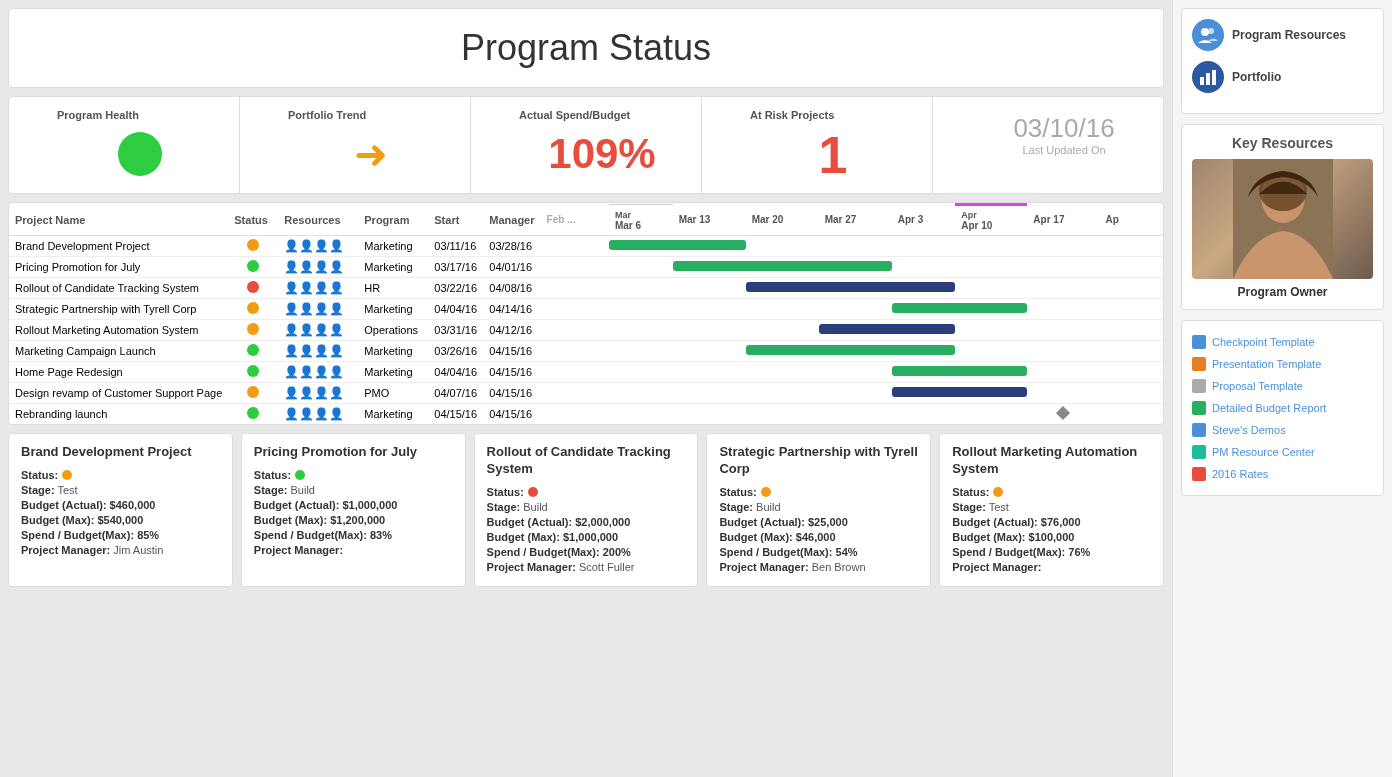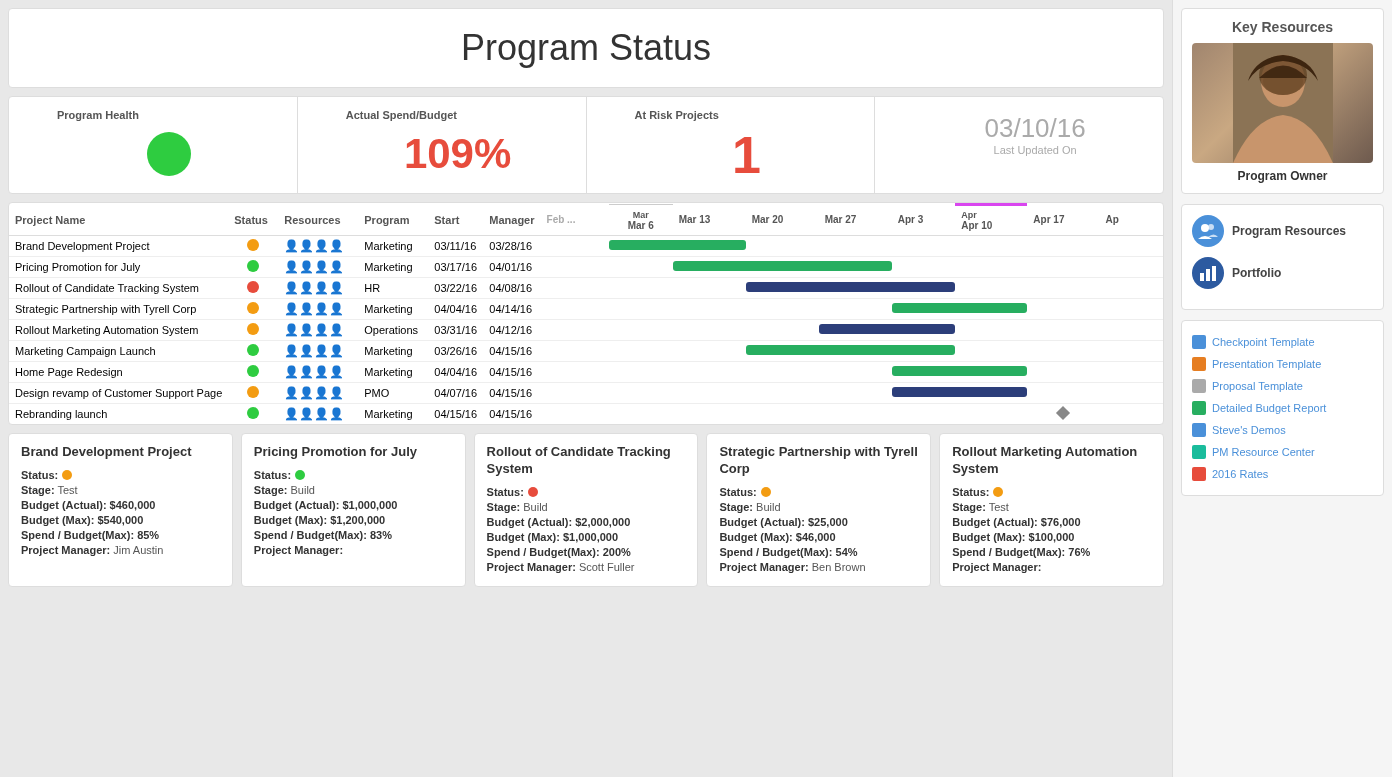--- a/index.html
+++ b/index.html
@@ -76,20 +76,26 @@
   </div>
 
   <div class="health-row">
     <div class="health-card">
       <div class="card-title">Program Health</div>
       <div class="card-value">
         <div class="green-circle"></div>
       </div>
     </div>
     <div class="health-card">
+      <div class="card-title">Portfolio Trend</div>
+      <div class="card-value">
+        <span class="orange-arrow">➜</span>
+      </div>
+    </div>
+    <div class="health-card">
       <div class="card-title">Actual Spend/Budget</div>
       <div class="card-value">
         <span class="red-percent">109%</span>
       </div>
     </div>
     <div class="health-card">
       <div class="card-title">At Risk Projects</div>
       <div class="card-value">
         <span class="red-num">1</span>
       </div>
@@ -109,21 +115,21 @@
       <thead>
         <tr>
           <th class="col-name">Project Name</th>
           <th class="col-status">Status</th>
           <th class="col-resources">Resources</th>
           <th class="col-program">Program</th>
           <th class="col-start">Start</th>
           <th class="col-finish">Manager</th>
 
           <th class="col-gantt" style="min-width:38px; font-size:10px; color:#aaa;">Feb ...</th>
-          <th class="col-gantt" style="min-width:38px; font-size:10px; text-align:center; border-top:1px solid #ccc;">
+          <th class="col-gantt" style="min-width:38px; font-size:10px; border-top:1px solid #ccc;">
             <div style="font-size:9px; color:#555; font-weight:bold;">Mar</div>
             <div>Mar 6</div>
           </th>
           <th class="col-gantt" style="min-width:38px; font-size:10px;">Mar 13</th>
           <th class="col-gantt" style="min-width:38px; font-size:10px;">Mar 20</th>
           <th class="col-gantt" style="min-width:38px; font-size:10px;">Mar 27</th>
           <th class="col-gantt" style="min-width:38px; font-size:10px;">Apr 3</th>
           <th class="col-gantt" style="min-width:38px; font-size:10px; border-top:3px solid #d946ef;">
             <div style="font-size:9px; color:#555; font-weight:bold;">Apr</div>
             <div>Apr 10</div>
@@ -439,63 +445,63 @@
     </div>
     <div class="field">
       <b>Project Manager:</b> 
     </div>
   </div>
     </div>
 </div>
 
 <div class="sidebar">
   <div class="sidebar-section">
+    <div class="resource-item">
+      <div class="resource-icon icon-blue">
+        <svg width="20" height="20" viewBox="0 0 20 20">
+            <circle cx="7" cy="7" r="4" fill="white"></circle>
+            <circle cx="13" cy="6" r="3" fill="white" opacity="0.7"></circle>
+            <path d="M0 18 Q7 12 14 18" fill="white"></path>
+            <path d="M10 16 Q16 11 20 16" fill="white" opacity="0.7"></path>
+          </svg>
+      </div>
+      <div class="resource-label">Program Resources</div>
+    </div>
+    <div class="resource-item">
+      <div class="resource-icon icon-chart">
+        <svg width="20" height="20" viewBox="0 0 20 20">
+            <rect x="2" y="10" width="4" height="8" fill="white"></rect>
+            <rect x="8" y="6" width="4" height="12" fill="white"></rect>
+            <rect x="14" y="3" width="4" height="15" fill="white"></rect>
+          </svg>
+      </div>
+      <div class="resource-label">Portfolio</div>
+    </div>
+  </div>
+
+  <div class="sidebar-section">
     <div class="sidebar-title">Key Resources</div>
     <div class="sidebar-photo">
       <div class="sidebar-photo-placeholder">
 
         <svg width="100" height="120" viewBox="0 0 100 120">
           <rect width="100" height="120" fill="#8B7355"></rect>
           <ellipse cx="50" cy="38" rx="22" ry="26" fill="#C8956C"></ellipse>
           <ellipse cx="50" cy="38" rx="20" ry="14" fill="#8B5E3C" opacity="0.4"></ellipse>
           <path d="M0 120 Q20 75 50 72 Q80 75 100 120 Z" fill="#C8956C"></path>
           <ellipse cx="50" cy="32" rx="24" ry="20" fill="#5C3D1E" opacity="0.7"></ellipse>
           <path d="M26 35 Q50 10 74 35" fill="#3D2510" opacity="0.9"></path>
           <path d="M15 38 Q26 20 50 18 Q74 20 85 38 Q78 15 50 12 Q22 15 15 38Z" fill="#3D2510"></path>
         </svg>
       </div>
     </div>
     <div class="sidebar-owner-label">Program Owner</div>
   </div>
 
   <div class="sidebar-section">
-    <div class="resource-item">
-      <div class="resource-icon icon-blue">
-        <svg width="20" height="20" viewBox="0 0 20 20">
-            <circle cx="7" cy="7" r="4" fill="white"></circle>
-            <circle cx="13" cy="6" r="3" fill="white" opacity="0.7"></circle>
-            <path d="M0 18 Q7 12 14 18" fill="white"></path>
-            <path d="M10 16 Q16 11 20 16" fill="white" opacity="0.7"></path>
-          </svg>
-      </div>
-      <div class="resource-label">Program Resources</div>
-    </div>
-    <div class="resource-item">
-      <div class="resource-icon icon-chart">
-        <svg width="20" height="20" viewBox="0 0 20 20">
-            <rect x="2" y="10" width="4" height="8" fill="white"></rect>
-            <rect x="8" y="6" width="4" height="12" fill="white"></rect>
-            <rect x="14" y="3" width="4" height="15" fill="white"></rect>
-          </svg>
-      </div>
-      <div class="resource-label">Portfolio</div>
-    </div>
-  </div>
-
-  <div class="sidebar-section">
     <ul class="link-list" id="sidebar-links">
     <li>
           <span style="display:inline-block;width:14px;height:14px;border-radius:2px;background:#4a90d9;flex-shrink:0;"></span>
           <span>Checkpoint Template</span>
         </li>
         <li>
           <span style="display:inline-block;width:14px;height:14px;border-radius:2px;background:#e67e22;flex-shrink:0;"></span>
           <span>Presentation Template</span>
         </li>
         <li>

